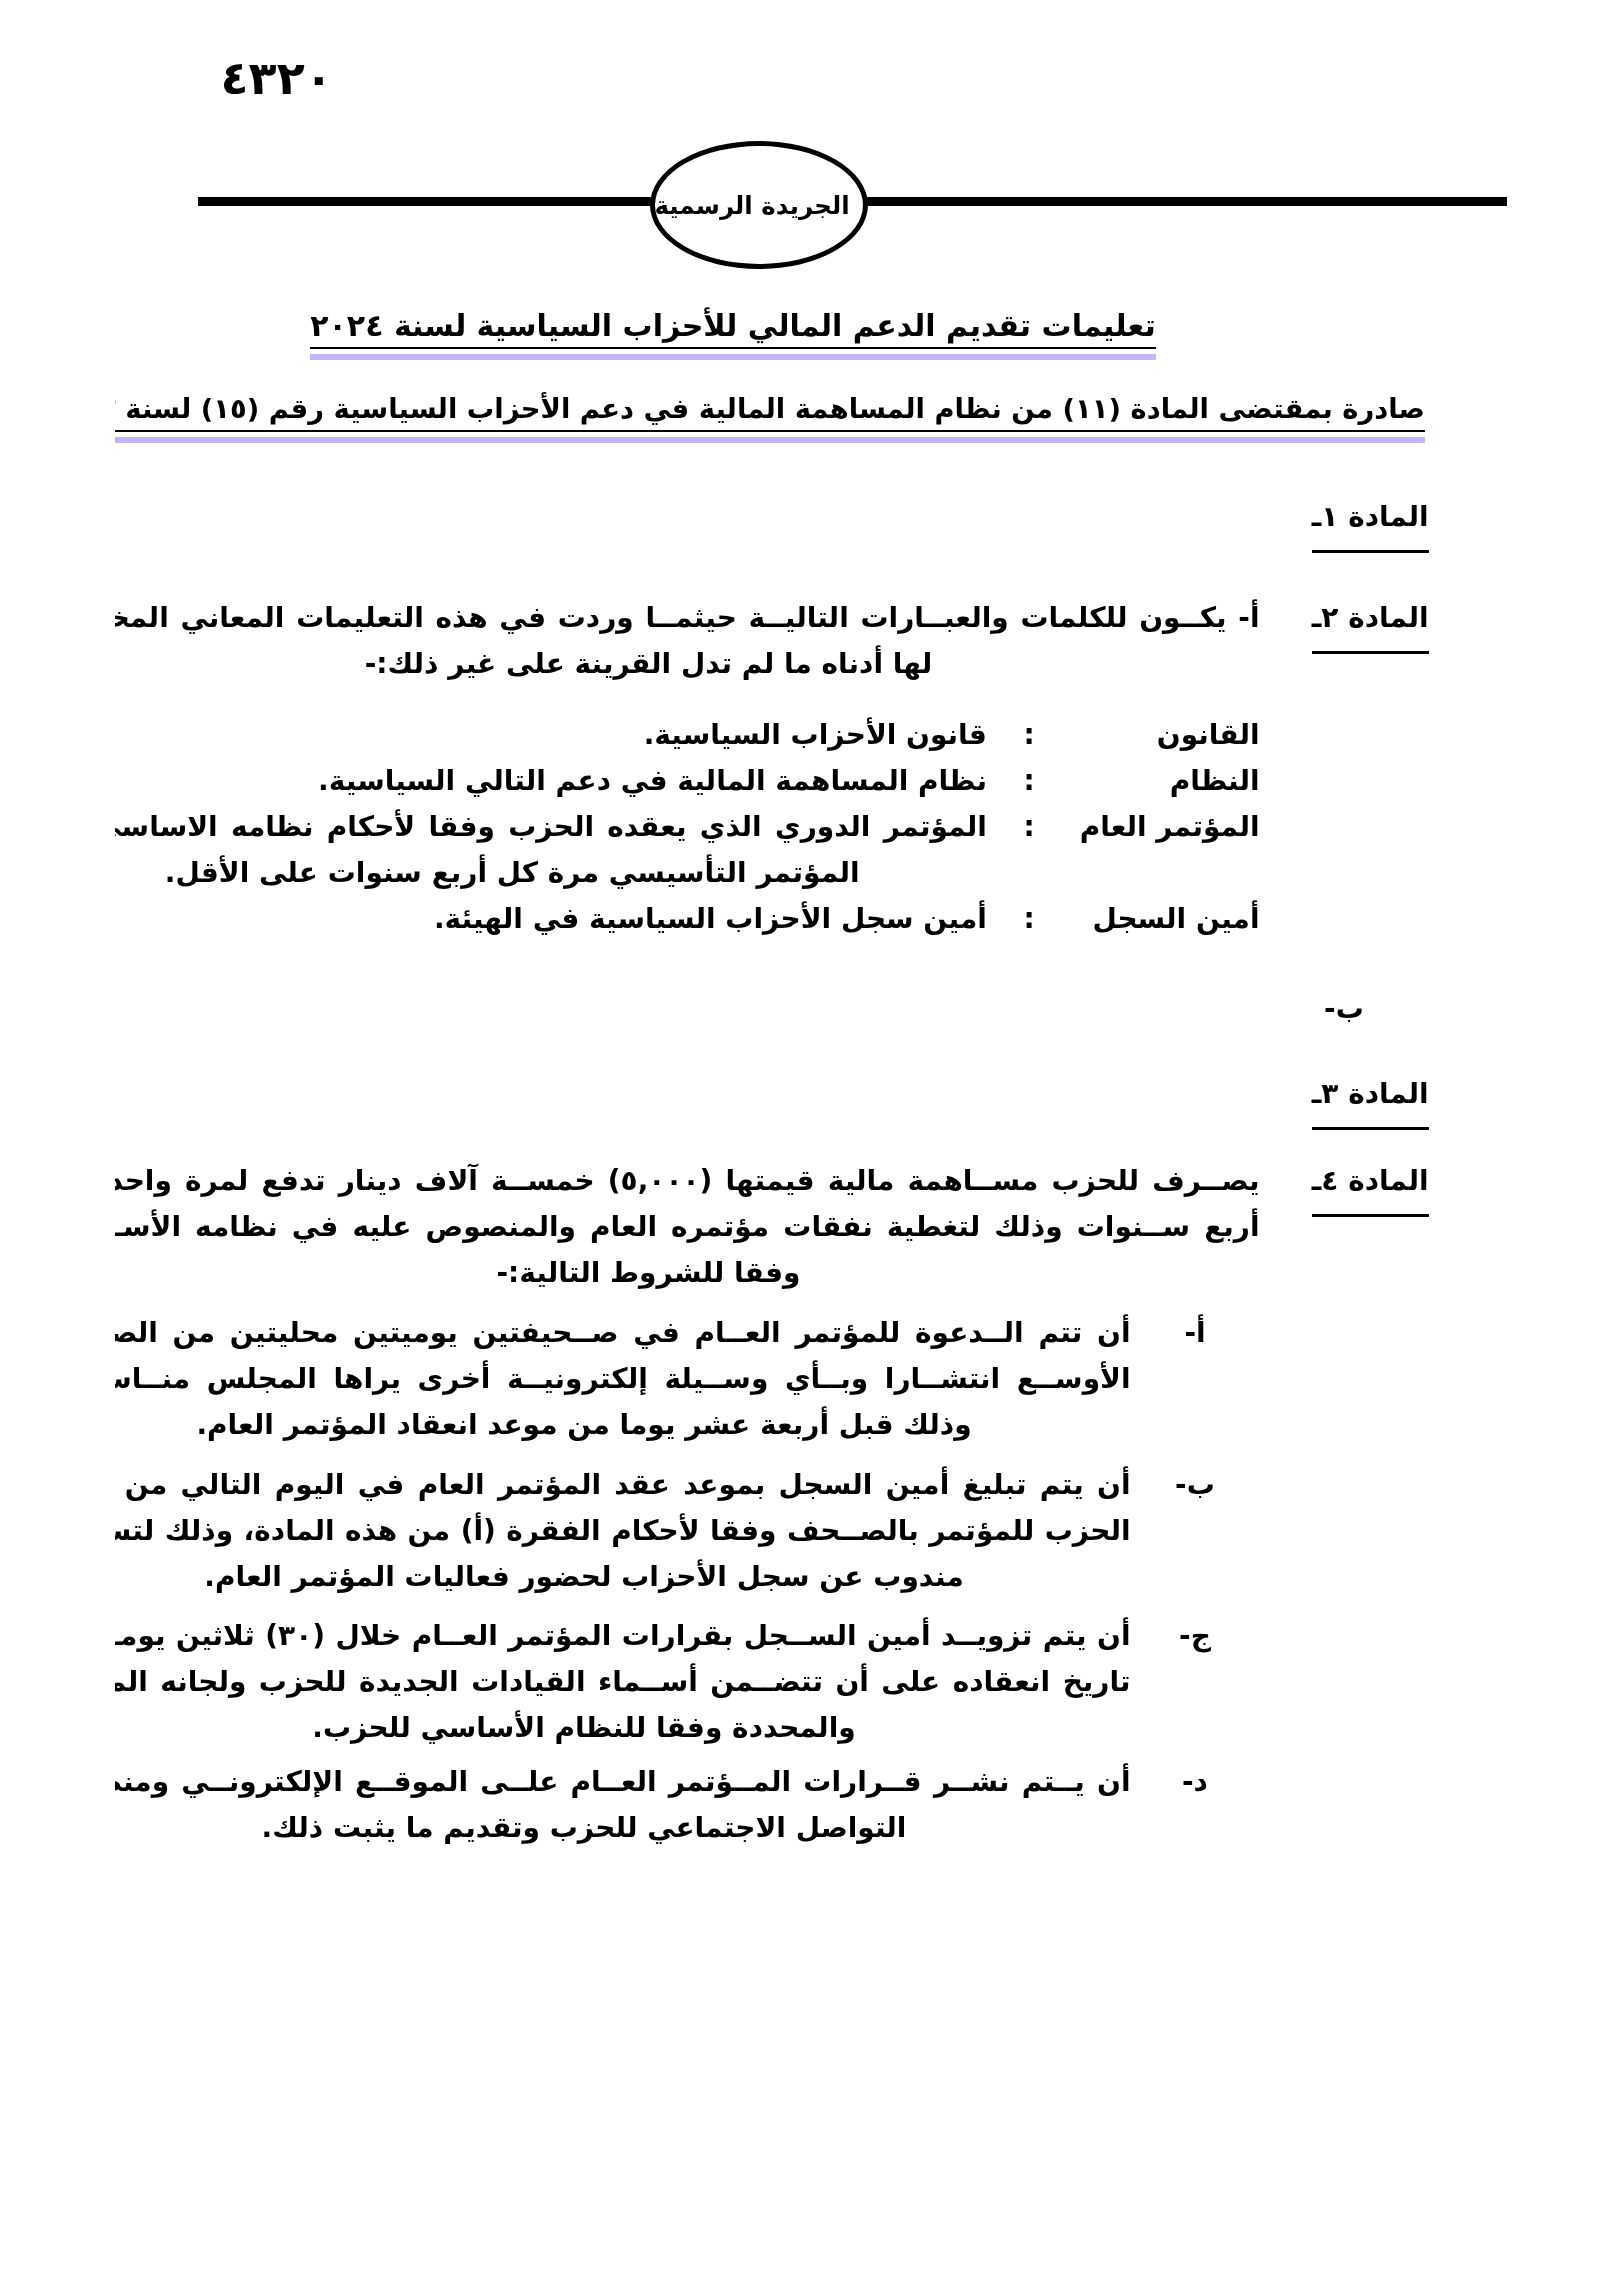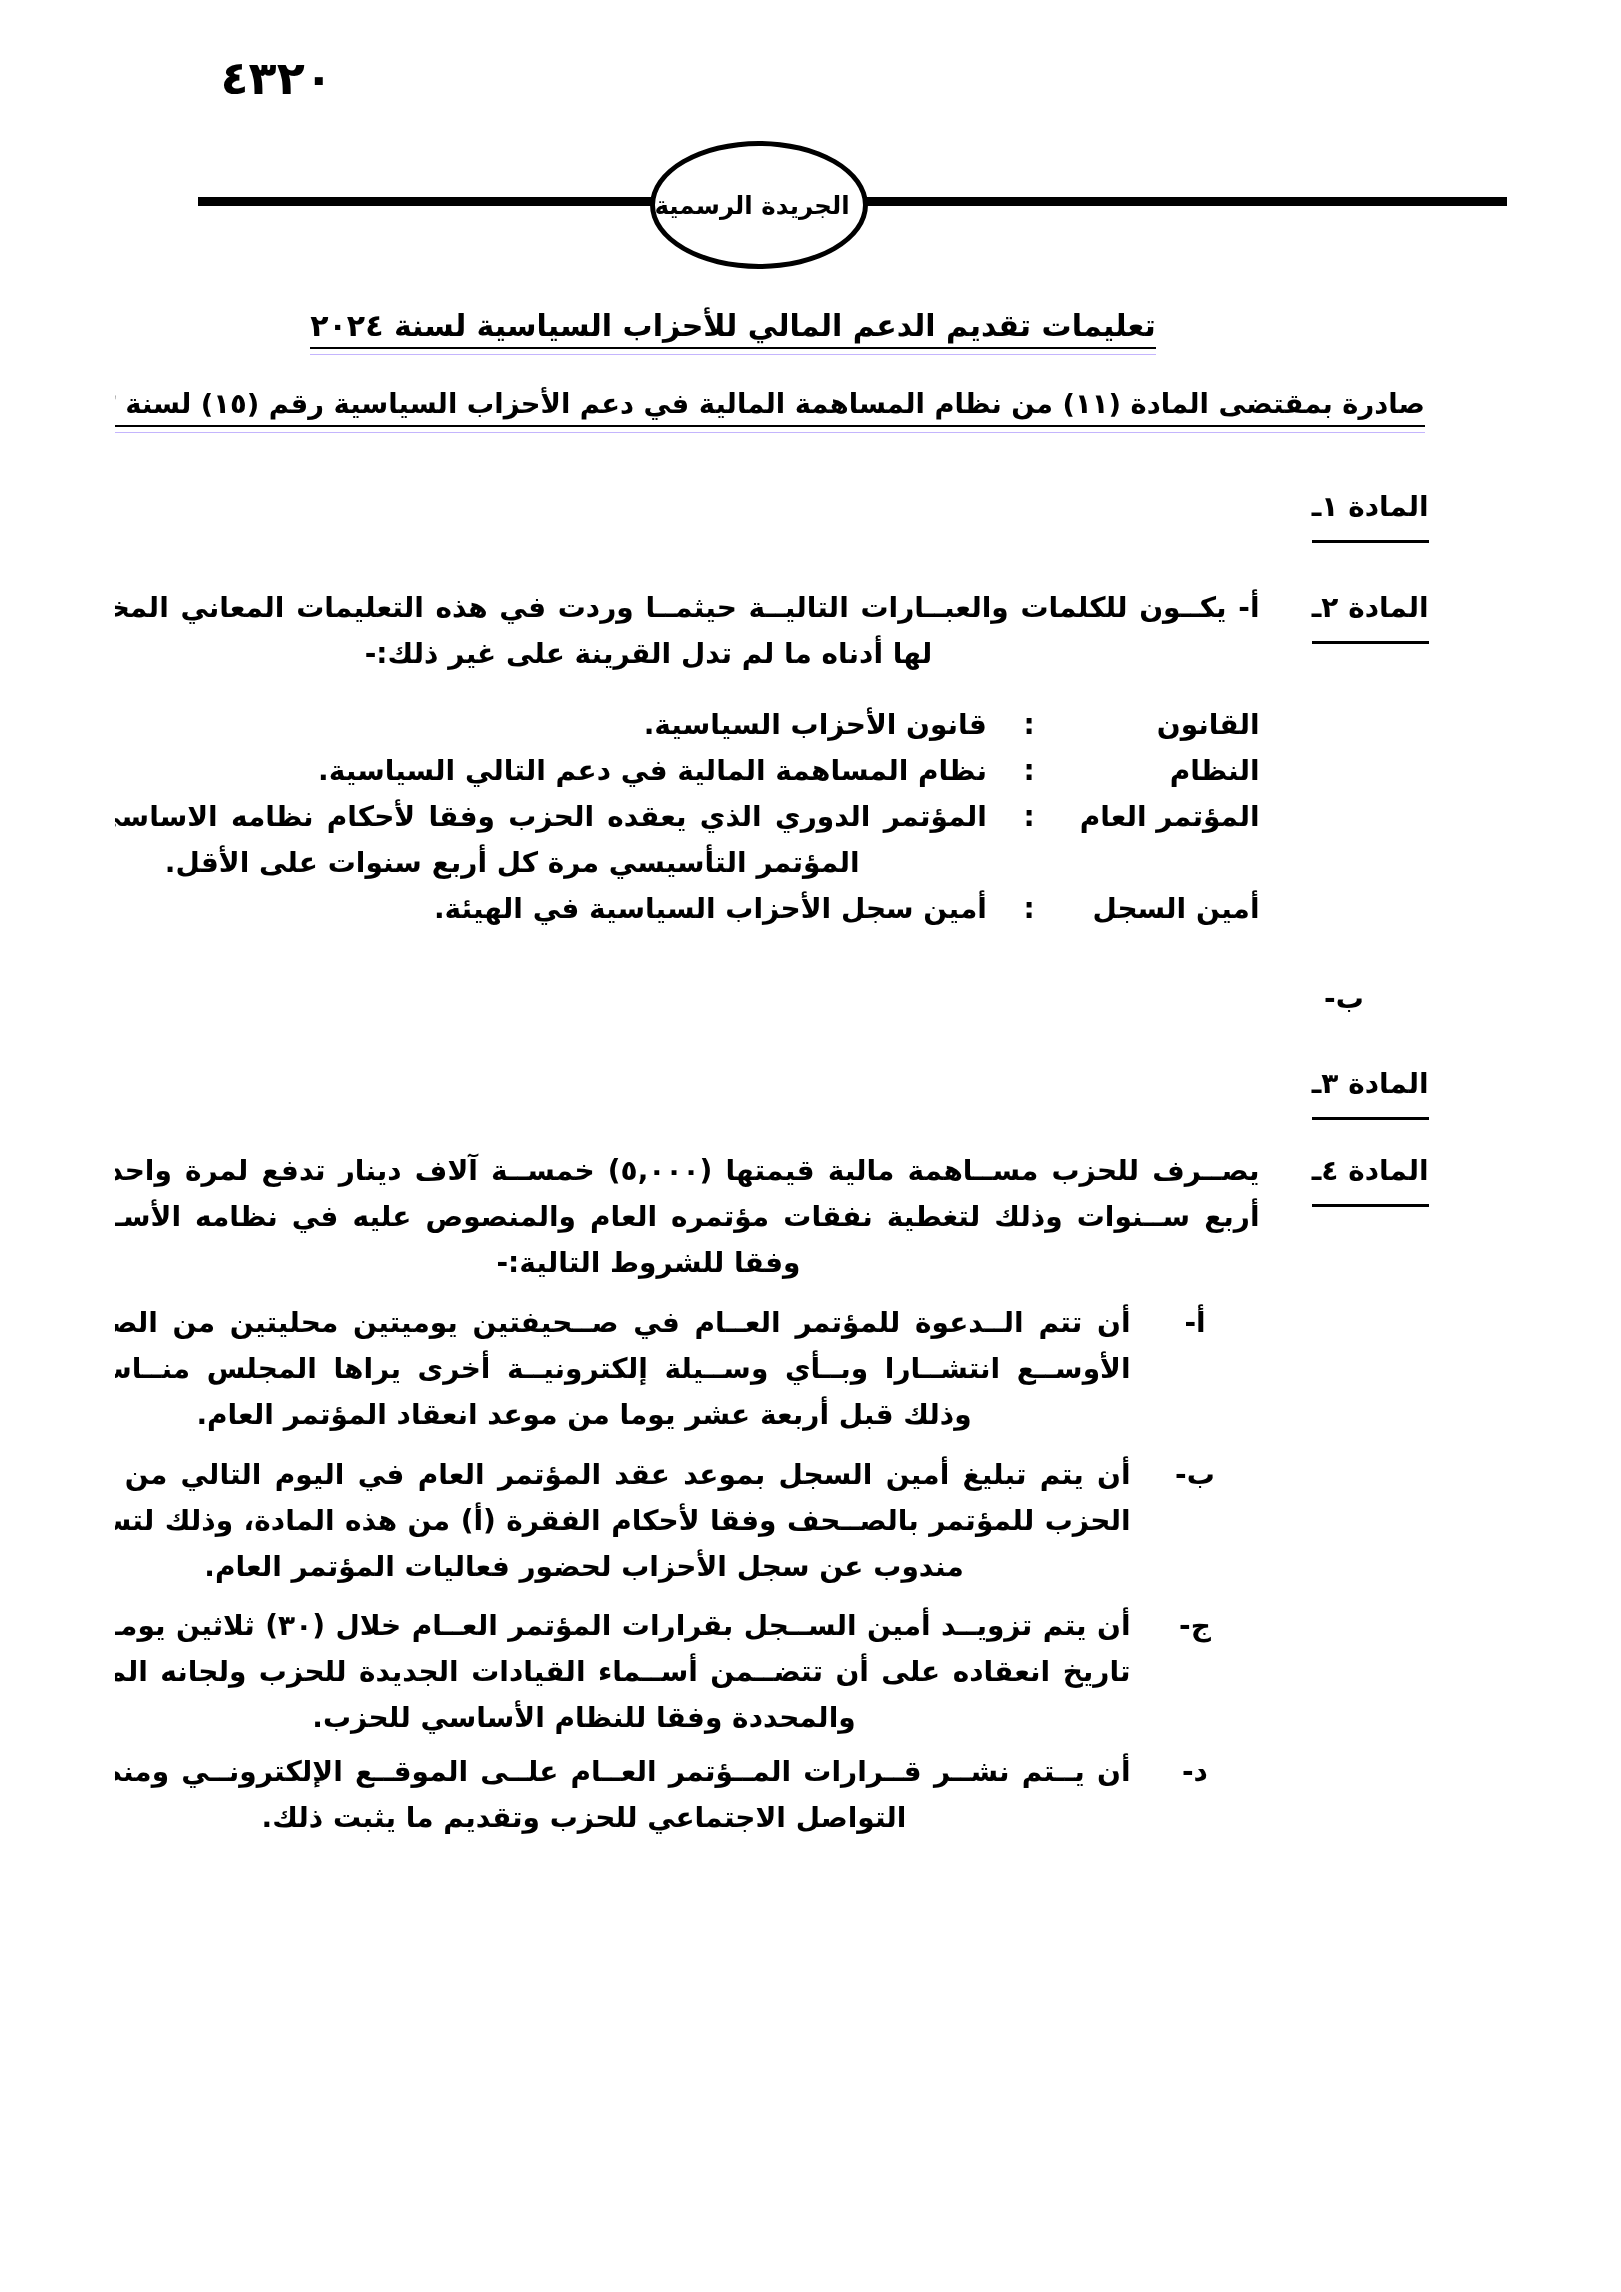--- a/index.html
+++ b/index.html
@@ -66,21 +66,21 @@
   }
   .title-sub {
     text-align: center;
     font-size: 27.4px;
     line-height: 39px;
     margin: 0 0 51px 8px;
     white-space: nowrap;
   }
   .u2 {
     display: inline-block;
-    border-bottom: 1px solid #c4b5fd;
+    border-bottom: 6px solid #c4b5fd;
     padding-bottom: 4.9px;
   }
   .u2 > span {
     display: inline-block;
     border-bottom: 2.9px solid #000;
     padding-bottom: 2px;
   }
   .art { display: flex; }
   .art-1 { margin-bottom: 55px; }
   .art-2 { margin-bottom: 25.5px; }

